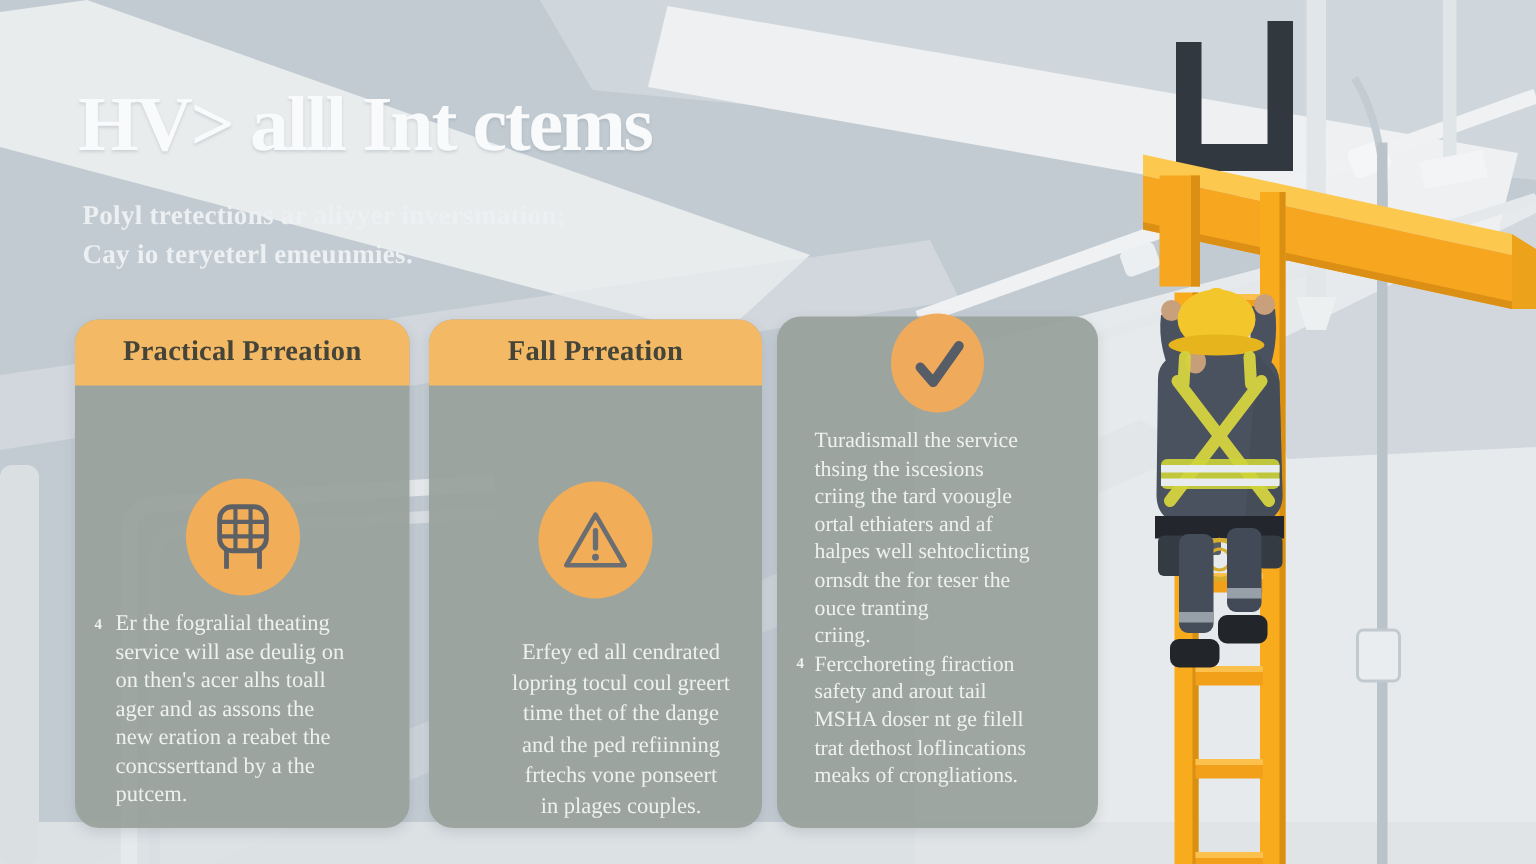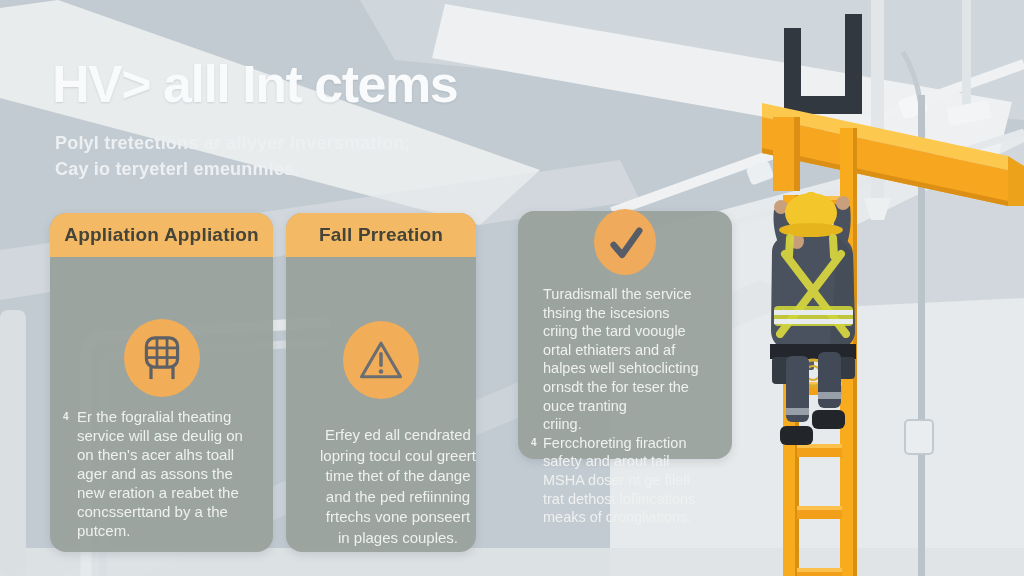--- a/index.html
+++ b/index.html
@@ -1,18 +1,18 @@
 <!DOCTYPE html>
 <html><head>
 <meta charset="utf-8">
 <style>
   html,body { margin:0; padding:0; background:#222; }
   .stage {
     position:relative; width:1024px; height:576px; overflow:hidden;
-    background:#c2cbd2; font-family:Liberation Sans, sans-serif;
+    background:#c2cbd2; font-family:Liberation Serif, serif;
     -webkit-font-smoothing:antialiased;
   }
   svg.bg { position:absolute; left:0; top:0; z-index:0; }
 
   .page-title {
     position:absolute; left:52px; top:58px; z-index:2;
     font-size:52px; font-weight:800; letter-spacing:-1.5px;
     color:#f8fafb; line-height:1; text-shadow:0 1px 2px rgba(120,130,140,0.25);
   }
   .page-subtitle {
@@ -20,22 +20,22 @@
     font-size:18px; font-weight:600; color:#edf0f2; line-height:26px;
     letter-spacing:0.2px;
   }
 
   .card {
     position:absolute; top:213px; height:339px; z-index:2;
     background:rgba(152,160,155,0.93); border-radius:16px;
     box-shadow:0 3px 8px rgba(90,100,110,0.18);
   }
   .card--1 { left:50px;  width:223px; }
-  .card--2 { left:286px; width:190px; }
-  .card--3 { left:518px; top:211px; width:214px; height:248px; }
+  .card--2 { left:286px; width:222px; }
+  .card--3 { left:518px; top:211px; width:214px; height:341px; }
 
   .card-header {
     height:44px; border-radius:16px 16px 0 0; background:#f4b964;
     display:flex; align-items:center; justify-content:center;
     font-size:19px; font-weight:700; color:#454439; letter-spacing:0.2px;
   }
   .icon-circle {
     width:76px; height:78px; border-radius:50%; background:#f2ad58;
     margin:62px auto 0; display:flex; align-items:center; justify-content:center;
   }
@@ -183,21 +183,21 @@
   </svg>
 
   <div class="page-title">HV&gt; alll Int ctems</div>
   <div class="page-subtitle">
     <div class="ln">Polyl tretections ar aliyyer inversmation;</div>
     <div class="ln">Cay io teryeterl emeunmies.</div>
   </div>
 
   <div class="card card--1">
     <div class="card-header">
-      <span>Appliation Appliation</span>
+      <span>Practical Prreation</span>
     </div>
     <div class="icon-circle">
       <svg width="44" height="46" viewBox="0 0 48 50" fill="none">
         <rect x="7" y="3" width="34" height="32" rx="9" stroke="#5d6064" stroke-width="3.5"></rect>
         <line x1="18.5" y1="3" x2="18.5" y2="35" stroke="#5d6064" stroke-width="3"></line>
         <line x1="29.5" y1="3" x2="29.5" y2="35" stroke="#5d6064" stroke-width="3"></line>
         <line x1="7" y1="14" x2="41" y2="14" stroke="#5d6064" stroke-width="3"></line>
         <line x1="7" y1="24.5" x2="41" y2="24.5" stroke="#5d6064" stroke-width="3"></line>
         <line x1="12" y1="35" x2="12" y2="48" stroke="#5d6064" stroke-width="3.5"></line>
         <line x1="36" y1="35" x2="36" y2="48" stroke="#5d6064" stroke-width="3.5"></line>

